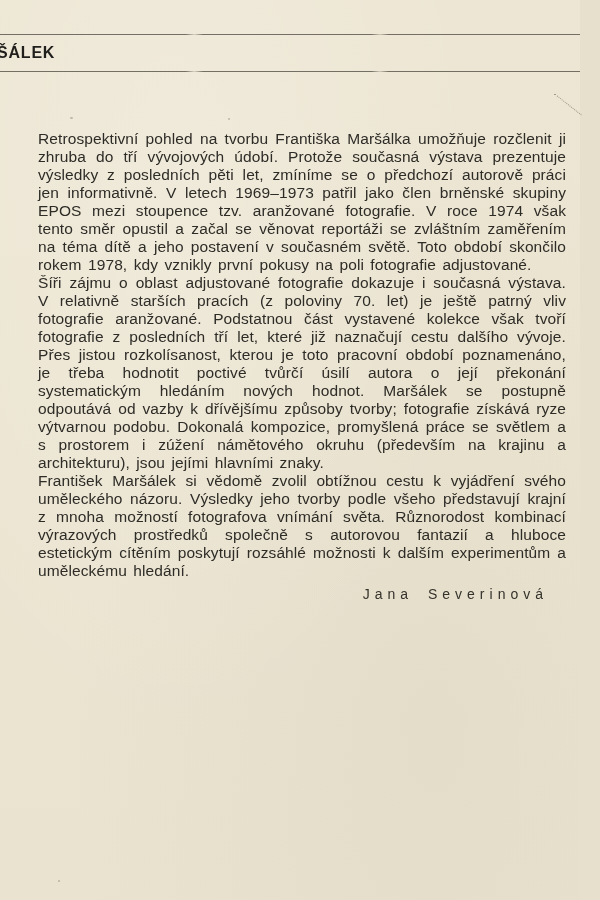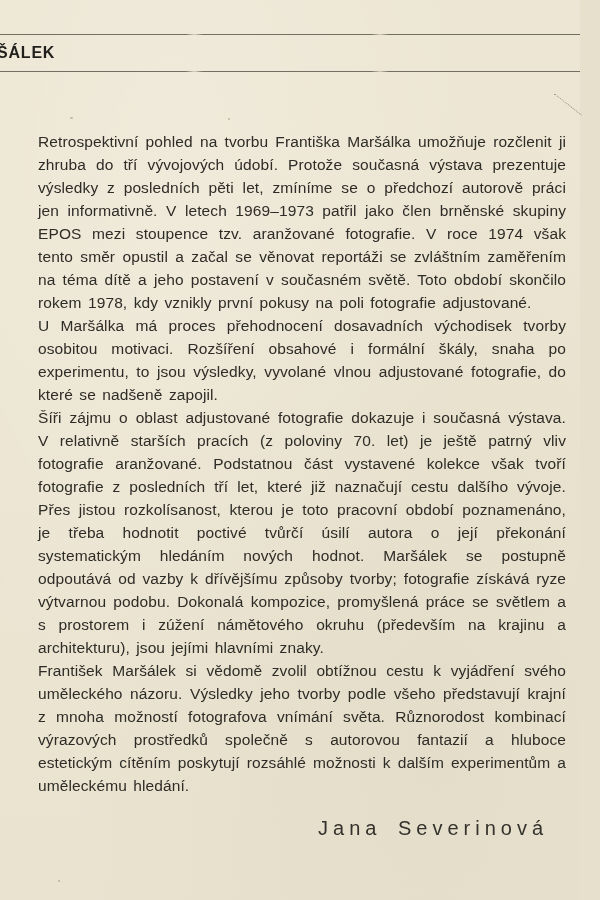--- a/index.html
+++ b/index.html
@@ -45,37 +45,37 @@
     font-weight: bold;
     letter-spacing: 0.8px;
     color: #201f1b;
   }
   .article {
     position: absolute;
     left: 38px;
     top: 130px;
     width: 528px;
     font-size: 15.5px;
-    line-height: 23px;
+    line-height: 18px;
     text-align: justify;
     word-spacing: 2px;
     letter-spacing: 0.1px;
     color: #2e2c27;
   }
   .article p {
     margin: 0;
     padding: 0;
   }
   .signature {
-    margin-top: 20px;
+    margin-top: 5px;
     text-align: right;
     padding-right: 18px;
     letter-spacing: 5px;
     word-spacing: 6px;
-    font-size: 20px;
+    font-size: 14px;
     color: #34322c;
   }
   
   .scratch {
     position: absolute;
     left: 551px;
     top: 104px;
     width: 34px;
     height: 0;
     border-top: 1.5px dotted rgba(95,88,70,0.55);
@@ -99,19 +99,18 @@
   <div class="running-title">ŠÁLEK</div>
   <div class="rule rule-bottom"></div>
 
   <div class="scratch"></div>
   <div class="speck speck-a"></div>
   <div class="speck speck-b"></div>
   <div class="speck speck-c"></div>
 
   <div class="article">
     <p>Retrospektivní pohled na tvorbu Františka Maršálka umožňuje rozčlenit ji zhruba do tří vývojových údobí. Protože současná výstava prezentuje výsledky z posledních pěti let, zmíníme se o předchozí autorově práci jen informativně. V letech 1969–1973 patřil jako člen brněnské skupiny EPOS mezi stoupence tzv. aranžované fotografie. V roce 1974 však tento směr opustil a začal se věnovat reportáži se zvláštním zaměřením na téma dítě a jeho postavení v současném světě. Toto období skončilo rokem 1978, kdy vznikly první pokusy na poli fotografie adjustované.</p>
-    <p>U Maršálka má proces přehodnocení dosavadních východisek tvorby osobitou motivaci. Rozšíření obsahové i formální škály, snaha po experimentu, to jsou výsledky, vyvolané vlnou adjustované fotografie, do které se nadšeně zapojil.</p>
     <p>Šíři zájmu o oblast adjustované fotografie dokazuje i současná výstava. V relativně starších pracích (z poloviny 70. let) je ještě patrný vliv fotografie aranžované. Podstatnou část vystavené kolekce však tvoří fotografie z posledních tří let, které již naznačují cestu dalšího vývoje. Přes jistou rozkolísanost, kterou je toto pracovní období poznamenáno, je třeba hodnotit poctivé tvůrčí úsilí autora o její překonání systematickým hledáním nových hodnot. Maršálek se postupně odpoutává od vazby k dřívějšímu způsoby tvorby; fotografie získává ryze výtvarnou podobu. Dokonalá kompozice, promyšlená práce se světlem a s prostorem i zúžení námětového okruhu (především na krajinu a architekturu), jsou jejími hlavními znaky.</p>
     <p>František Maršálek si vědomě zvolil obtížnou cestu k vyjádření svého uměleckého názoru. Výsledky jeho tvorby podle všeho představují krajní z mnoha možností fotografova vnímání světa. Různorodost kombinací výrazových prostředků společně s autorovou fantazií a hluboce estetickým cítěním poskytují rozsáhlé možnosti k dalším experimentům a uměleckému hledání.</p>
     <div class="signature">Jana Severinová</div>
   </div>
 
 </div>
 
 </body></html>

